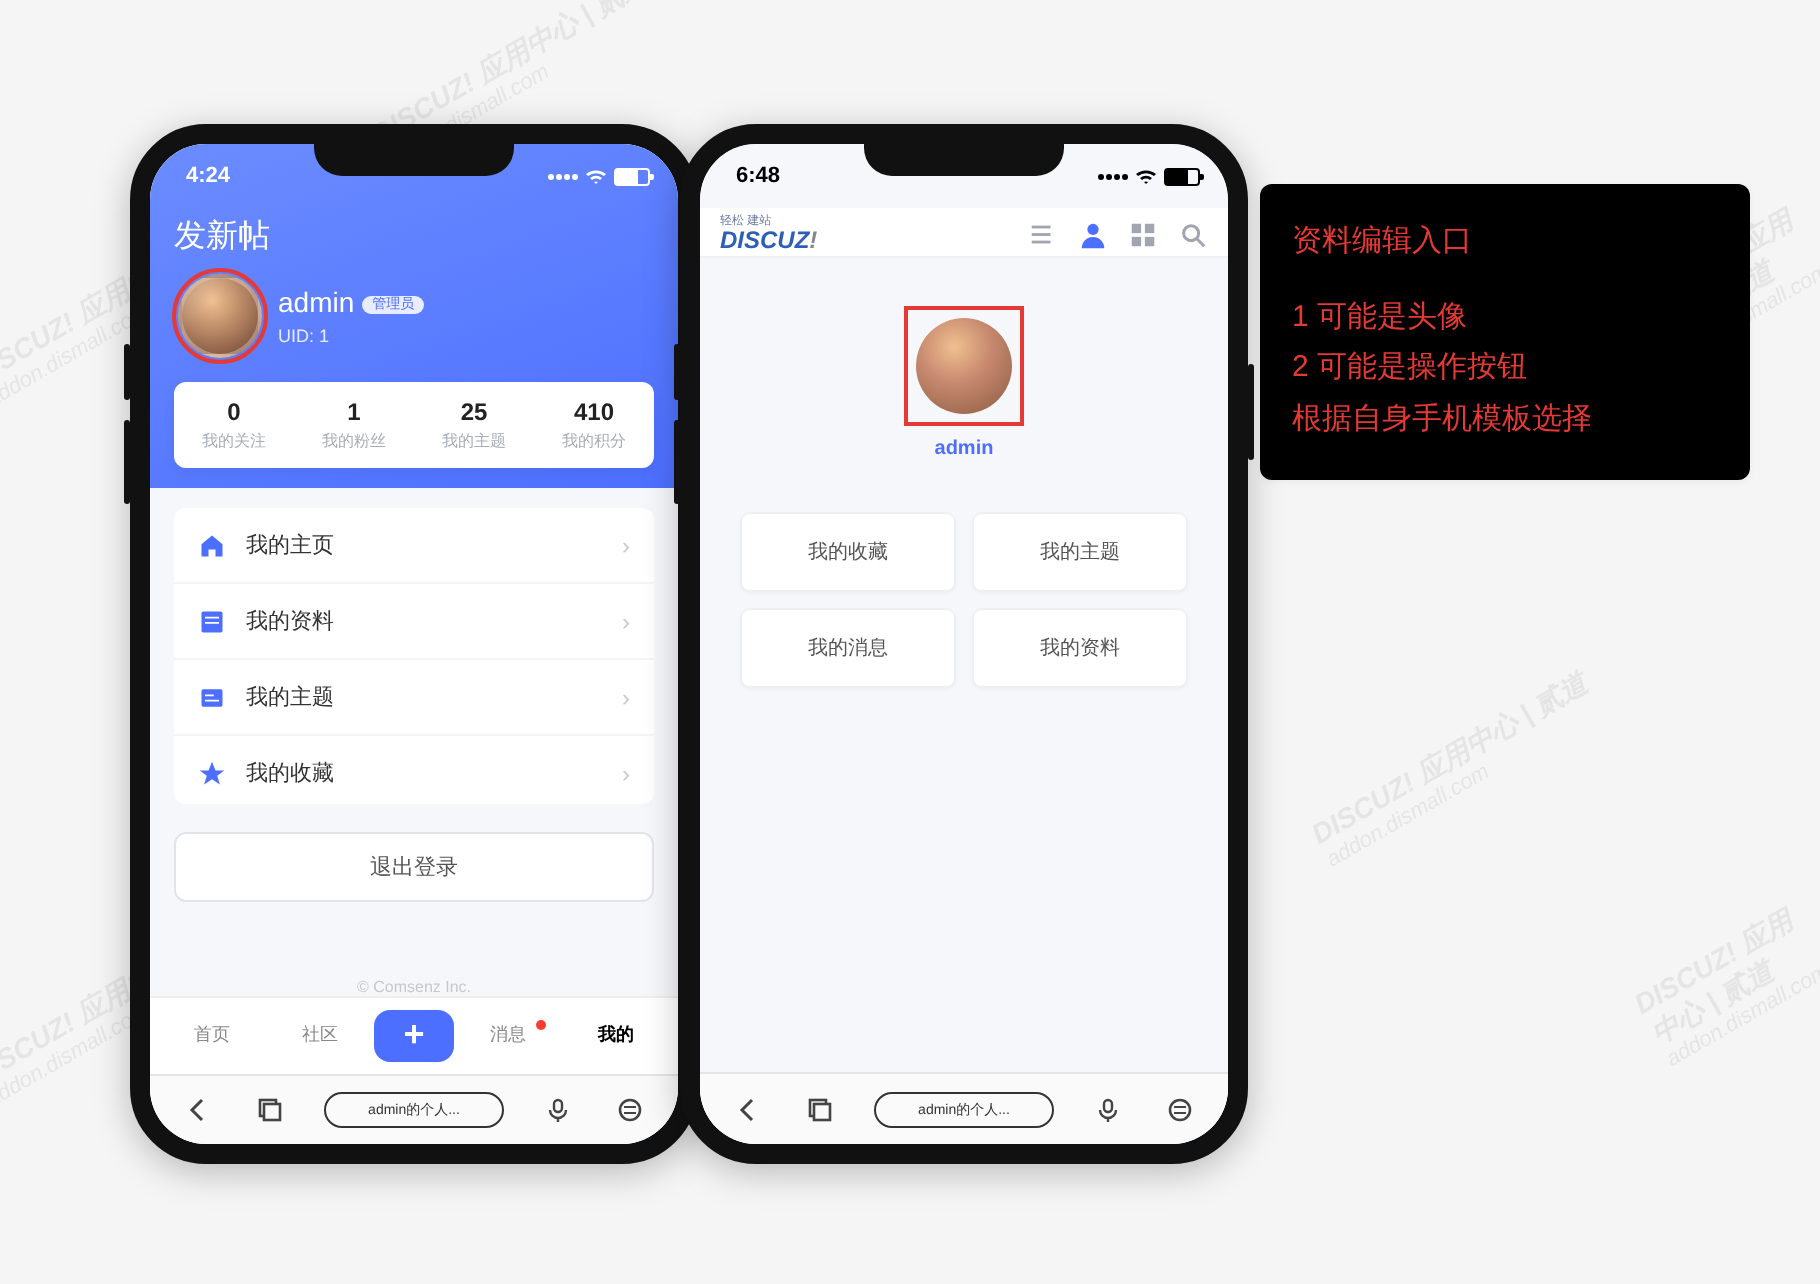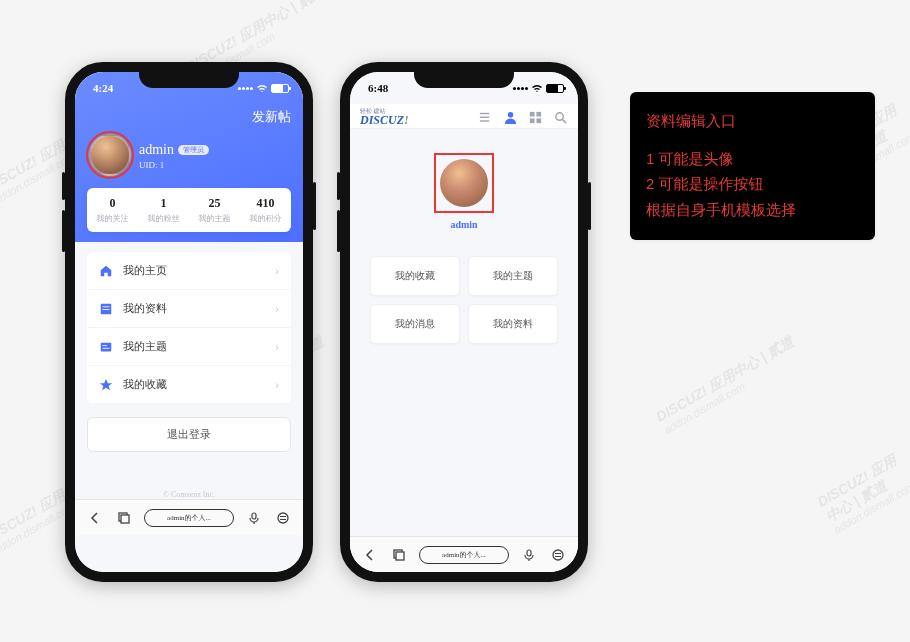--- a/index.html
+++ b/index.html
@@ -2,42 +2,42 @@
 <html><head>
 <meta charset="utf-8">
 <style>
 * { margin: 0; padding: 0; box-sizing: border-box; }
 body { font-family: -apple-system, "Helvetica Neue", Arial, sans-serif; background: #f5f5f5; width: 910px; height: 642px; position: relative; overflow: hidden; }
 
 .watermark { position: absolute; color: #d8d8d8; font-size: 11px; transform: rotate(-30deg); pointer-events: none; opacity: 0.55; line-height: 1.2; font-style: italic; }
 .watermark .w1 { font-size: 14px; font-weight: bold; }
 
 
-.phone { position: absolute; width: 248px; height: 520px; background: #0c4a6e; border: 10px solid #111; border-radius: 38px; box-shadow: 0 4px 18px rgba(0,0,0,0.25), inset 0 0 0 2px #e8e8e8; font-family: Liberation Serif, serif; }
+.phone { position: absolute; width: 284px; height: 520px; background: #0c4a6e; border: 10px solid #111; border-radius: 38px; box-shadow: 0 4px 18px rgba(0,0,0,0.25), inset 0 0 0 2px #e8e8e8; }
 .phone::before {  content: ""; position: absolute; top: -2px; left: 50%; transform: translateX(-50%); width: 100px; height: 18px; background: #111; border-bottom-left-radius: 14px; border-bottom-right-radius: 14px; z-index: 5; }
 .phone-inner { position: absolute; inset: 0; border-radius: 28px; overflow: hidden; background: #f6f7fb; display: flex; flex-direction: column; }
 .phone.left { left: 65px; top: 62px; }
 .phone.right { left: 340px; top: 62px; }
 .phone-side-btn { position: absolute; right: -13px; top: 110px; width: 3px; height: 48px; background: #111; border-radius: 2px; }
 .phone-side-btn2 { position: absolute; left: -13px; top: 100px; width: 3px; height: 28px; background: #111; border-radius: 2px; }
 .phone-side-btn3 { position: absolute; left: -13px; top: 138px; width: 3px; height: 42px; background: #111; border-radius: 2px; }
 
 
 .statusbar { height: 32px; display: flex; align-items: center; justify-content: space-between; padding: 0 14px 0 18px; font-size: 11px; font-weight: 600; color: #000; }
 .statusbar.light { color: #fff; }
 .sb-right { display: flex; align-items: center; gap: 3px; }
 .sb-dots { display: flex; gap: 1px; }
 .sb-dots span { width: 3px; height: 3px; background: currentColor; border-radius: 50%; }
 .sb-batt { width: 18px; height: 9px; border: 1px solid currentColor; border-radius: 2px; position: relative; }
 .sb-batt::after { content: ""; position: absolute; right: -3px; top: 2px; width: 2px; height: 3px; background: currentColor; border-radius: 0 1px 1px 0; }
 .sb-batt i { display: block; width: 70%; height: 100%; background: currentColor; }
 
 
 .blue-header { background: linear-gradient(160deg, #6b8cff 0%, #4d6fff 100%); color: #fff; padding-bottom: 10px; }
-.bh-top { display: flex; justify-content: flex-end; padding: 4px 12px 8px; font-size: 13px; margin-left: 40px; }
+.bh-top { display: flex; padding: 4px 12px 8px; font-size: 16px; }
 .bh-user { display: flex; align-items: center; gap: 8px; padding: 0 14px 12px; }
 .avatar { width: 42px; height: 42px; border-radius: 50%; background: radial-gradient(circle at 40% 30%, #f0c090 0%, #b08060 50%, #6a4030 100%); border: 2px solid rgba(255,255,255,0.3); position: relative; overflow: hidden; }
 .avatar::after { content:""; position:absolute; inset:0; background: linear-gradient(135deg, rgba(255,255,255,0.2), transparent 40%);}
 .red-highlight { outline: 2px solid #e53935; outline-offset: 1px; }
 .bh-name { font-size: 14px; font-weight: 500; }
 .bh-tag { font-size: 7px; padding: 1px 5px; background: rgba(255,255,255,0.85); color: #4d6fff; border-radius: 6px; margin-left: 4px; vertical-align: 2px; }
 .bh-sub { font-size: 9px; opacity: 0.85; display:block; margin-top:2px;}
 
 .stats-card { margin: 0 12px; background: #fff; border-radius: 6px; display: flex; box-shadow: 0 2px 6px rgba(0,0,0,0.06); overflow:hidden; }
 .stat { flex: 1; text-align: center; padding: 8px 2px; }
@@ -187,20 +187,27 @@
             <path d="M8 1 L10 6 L15 6 L11 9 L12.5 14 L8 11 L3.5 14 L5 9 L1 6 L6 6 Z" fill="currentColor"></path>
           </svg>
         <span>我的收藏</span>
           <span class="mi-chev">›</span>
       </div>
     </div>
 
     <div class="logout-btn">退出登录</div>
     <div class="footer-copy">© Comsenz Inc.</div>
 
+    <div class="bottom-nav">
+      <div class="bn-item">首页</div>
+      <div class="bn-item">社区</div>
+      <div class="bn-plus">+</div>
+      <div class="bn-item"><span>消息</span><span class="bn-dot"></span></div>
+      <div class="bn-item on">我的</div>
+    </div>
 
     <div class="browser-bar">
       <div class="bb-icon">
           <svg width="14" height="14" viewBox="0 0 14 14">
             <path d="M9 2 L4 7 L9 12" stroke="#444" stroke-width="1.5" fill="none"></path>
           </svg>
         </div>
       <div class="bb-icon">
           <svg width="14" height="14" viewBox="0 0 14 14">
             <rect x="2" y="2" width="8" height="8" stroke="#444" stroke-width="1.3" fill="none"></rect>

